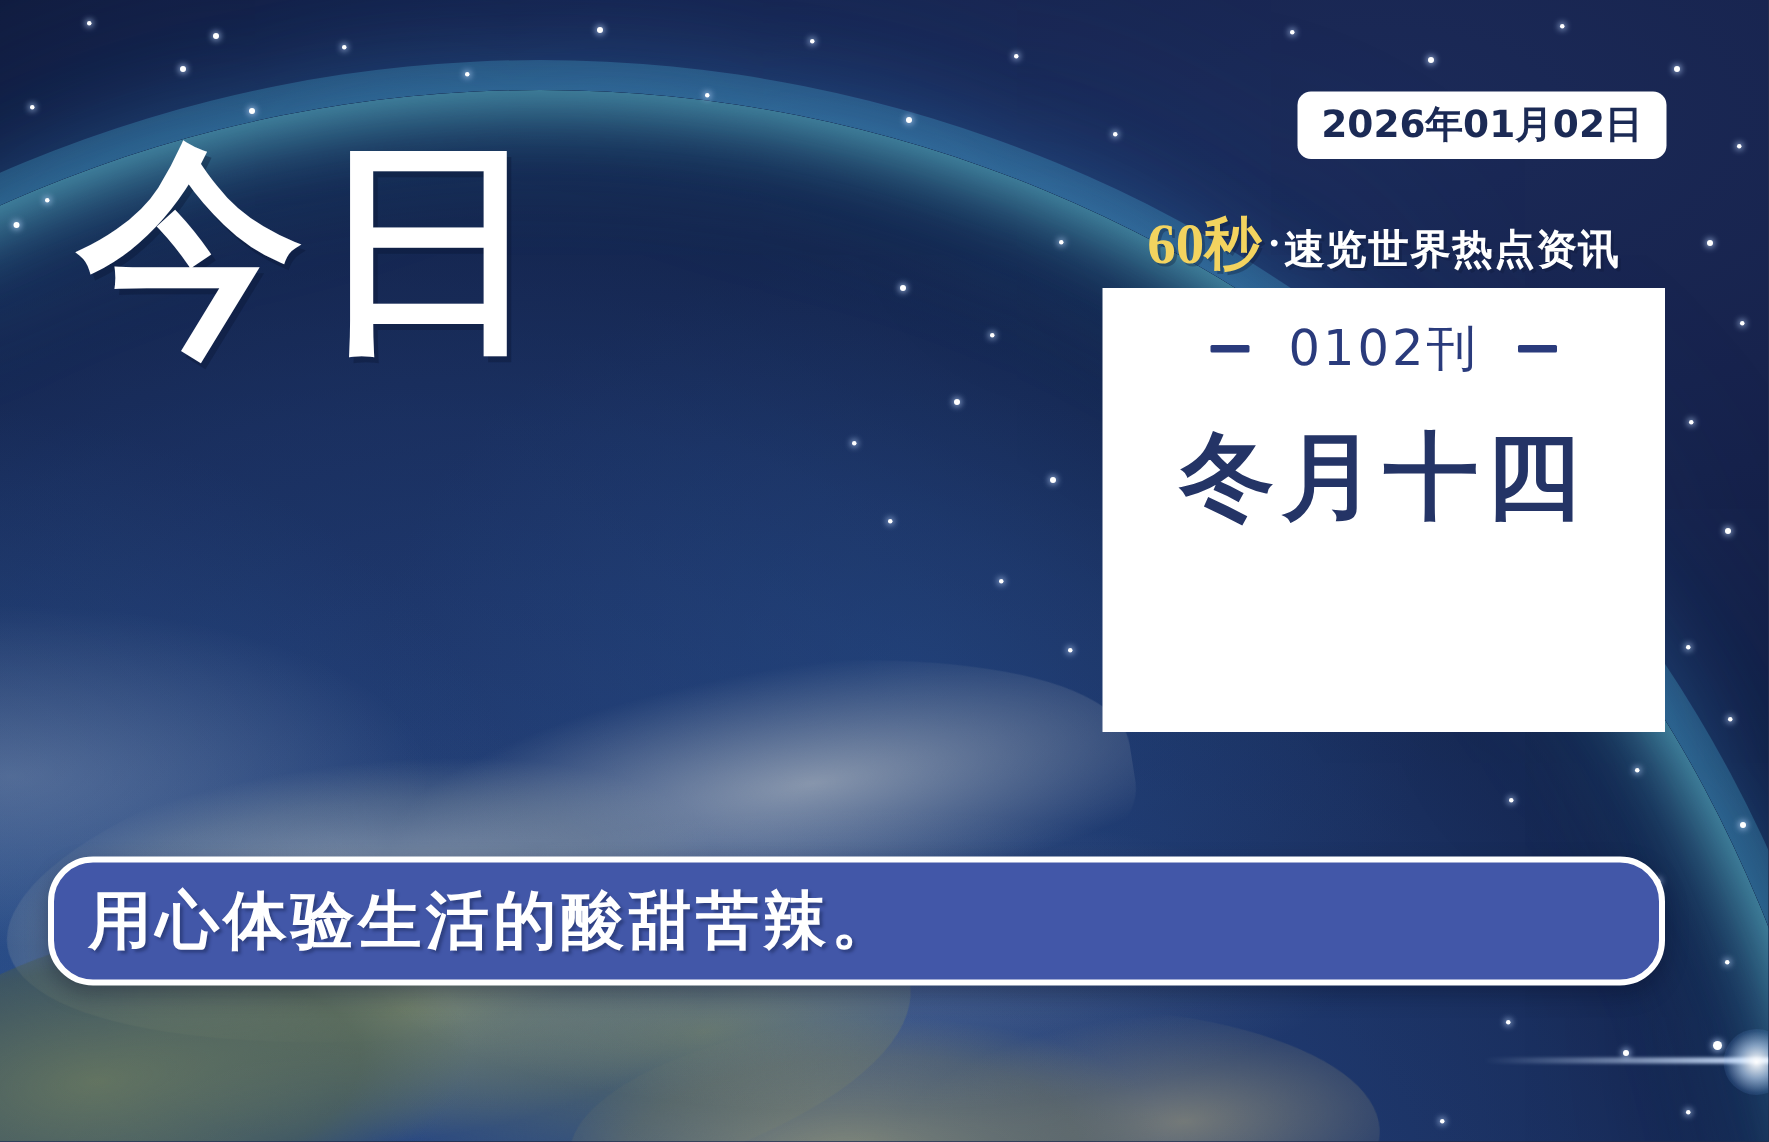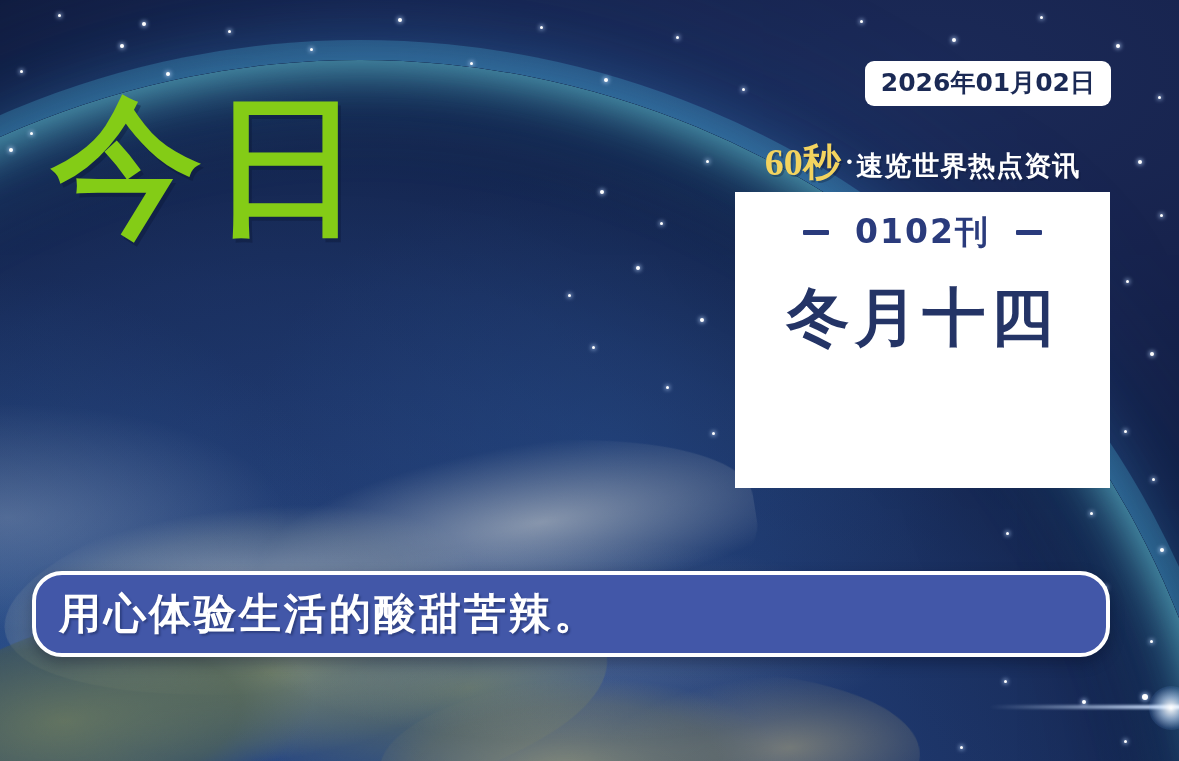--- a/index.html
+++ b/index.html
@@ -173,21 +173,21 @@
   .title-jinri, .title-xinwen {
     font-family: "DejaVu Sans", "Liberation Sans", sans-serif;
     font-weight: 700;
     letter-spacing: 10px;
     line-height: 0.96;
     white-space: nowrap;
     margin: 0;
   }
   .title-jinri {
     font-size: 150px;
-    color: #84cc16;
+    color: #ffffff;
     text-shadow: 3px 4px 0 rgba(10,20,48,0.35);
   }
   .title-xinwen {
     font-size: 168px;
     color: #ffffff;
     margin-top: 14px;
     text-shadow: 4px 5px 2px rgba(10,20,48,0.38);
   }
 
   
@@ -250,21 +250,21 @@
     flex-direction: column;
     align-items: center;
     justify-content: flex-start;
     padding-top: 18px;
     box-sizing: border-box;
     font-family: "DejaVu Sans", "Liberation Sans", sans-serif;
   }
   .issue-row {
     color: #2a3b7c;
     font-size: 33px;
-    font-weight: 700;
+    font-weight: 400;
     letter-spacing: 2px;
     white-space: nowrap;
     display: flex;
     align-items: center;
     gap: 26px;
   }
   .issue-row .dash {
     display: inline-block;
     width: 26px;
     height: 5px;

